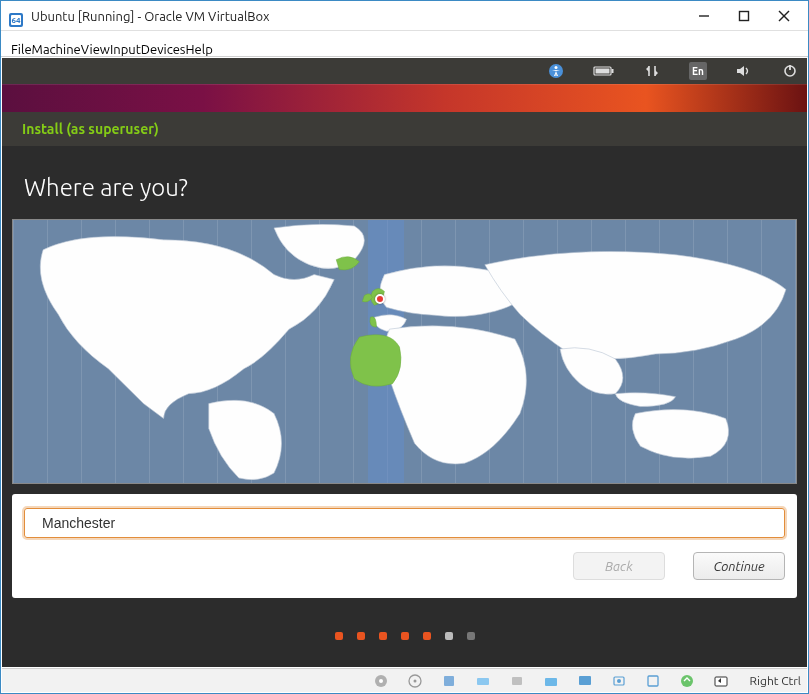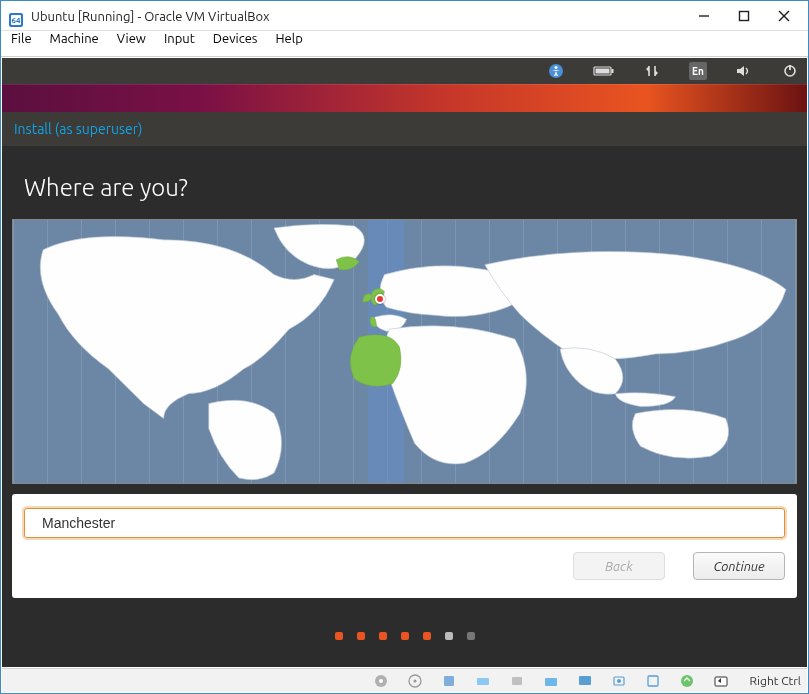--- a/index.html
+++ b/index.html
@@ -33,23 +33,22 @@
     display: flex; align-items: center; justify-content: center;
     color: #222; font-size: 14px;
   }
   .titlebar .winbtn svg { display:block; }
 
   
   .menubar {
     height: 26px;
     background: #fff;
     display: flex;
-    align-items: flex-start;
+    align-items: flex-end;
     padding: 0 10px;
-    gap: 18px;
     border-bottom: 1px solid #d0d0d0;
     color: #000;
   }
   .menubar .menuitem { font-size: 13px; }
 
   
   .guest {
     position: absolute;
     top: 57px; left: 1px; right: 1px; bottom: 26px;
     background: #2c2c2c;
@@ -82,24 +81,24 @@
     background: linear-gradient(90deg,#5b0f3f 0%,#7a1045 25%,#C5362A 55%,#E95420 80%,#6b1212 100%);
     border-top: 1px solid rgba(255,255,255,0.1);
   }
 
   
   .installer {
     margin: 0;
   }
   .installer-title {
     background: #3c3b37;
-    color: #0ea5e9;
+    color: #84cc16;
     font-size: 14px;
-    font-weight: normal;
-    padding: 9px 12px;
+    font-weight: bold;
+    padding: 9px 20px;
   }
   .installer-body {
     background: #2c2c2c;
   }
   .question {
     color: #fff;
     font-size: 24px;
     font-weight: 300;
     padding: 28px 22px 18px;
   }

